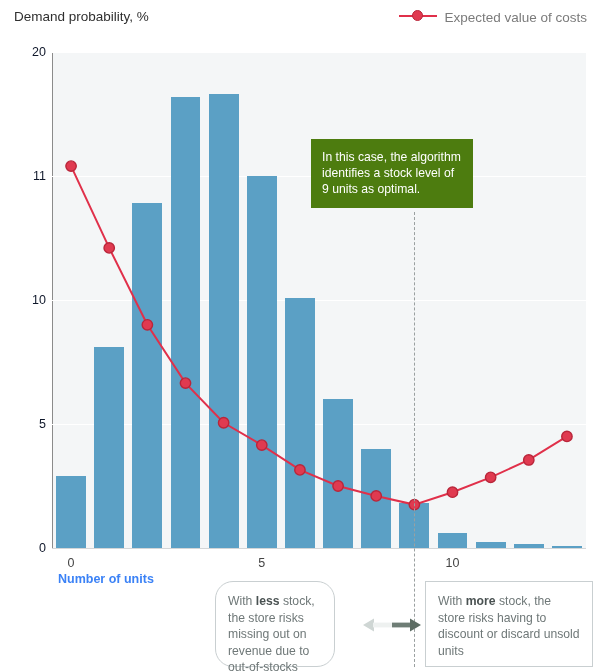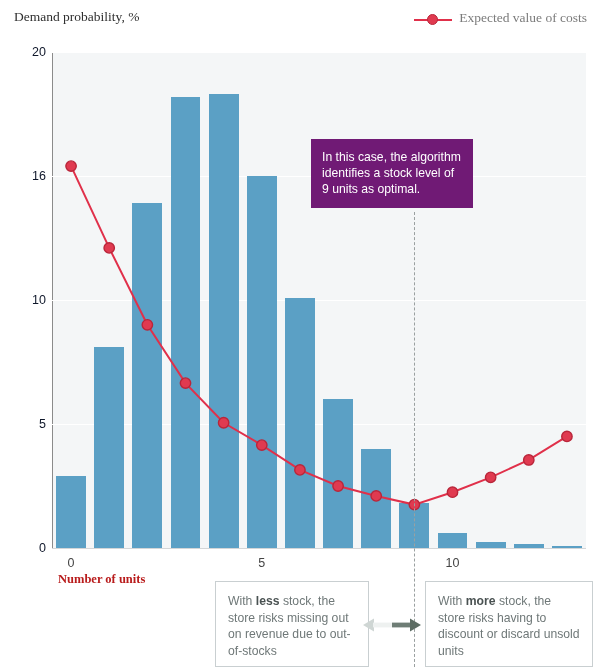--- a/index.html
+++ b/index.html
@@ -13,34 +13,34 @@
     position: relative;
     font-family: "Liberation Sans", sans-serif;
     color: #333333;
     overflow: hidden;
   }
 
   
   #chart-header {
     position: absolute;
     left: 0; top: 0;
-    width: 603px; height: 34px; font-family: Liberation Serif, serif;
+    width: 603px; height: 34px;
   }
   #y-axis-title {
     position: absolute;
     left: 14px; top: 9px;
     font-size: 13.5px;
     color: #2f2f2f;
     white-space: nowrap;
   }
   #legend {
     position: absolute;
     right: 16px; top: 10px;
     display: flex;
-    align-items: flex-end;
+    align-items: flex-start;
     gap: 7px;
     white-space: nowrap;
   }
   #legend-swatch {
     position: relative;
     width: 38px; height: 12px;
   }
   #legend-swatch .lgline {
     position: absolute;
     left: 0; top: 5px;
@@ -110,24 +110,23 @@
     top: 556px;
     font-size: 12.5px;
     color: #444444;
     transform: translateX(-50%);
     white-space: nowrap;
   }
   #x-axis-title {
     position: absolute;
     left: 58px; top: 572px;
     font-size: 12.5px;
-    color: #b91c1c;
+    color: #3b82f6;
     font-weight: bold;
     white-space: nowrap;
-    font-family: Liberation Serif, serif;
   }
   #cost-svg {
     position: absolute;
     left: 52px; top: 52px;
     width: 534px; height: 496px;
     overflow: visible;
   }
   #optimal-line {
     position: absolute;
     top: 212px;
@@ -136,39 +135,39 @@
     height: 455px;
   }
 
   
   #callout-optimal {
     position: absolute;
     left: 311px; top: 139px;
     width: 162px;
     padding: 10px 11px 11px 11px;
     box-sizing: border-box;
-    background: #701a75;
+    background: #4d7c0f;
     color: #ffffff;
     font-size: 12.2px;
     line-height: 16px;
   }
 
   
   .note-box {
     position: absolute;
     box-sizing: border-box;
     border: 1px solid #c9cfd1;
     background: #ffffff;
     color: #6f7878;
     font-size: 12.2px;
     line-height: 16.5px;
     padding: 11px 12px;
   }
   .note-box b { color: #4a5252; }
-  #note-less { left: 215px; top: 581px; width: 154px; height: 86px; }
+  #note-less { left: 215px; top: 581px; width: 120px; height: 86px; border-radius: 18px; }
   #note-more { left: 425px; top: 581px; width: 168px; height: 86px; }
 
   #scope-arrow {
     position: absolute;
     left: 363px; top: 616px;
     width: 58px; height: 18px;
   }
 </style>
 </head>
 <body>
@@ -191,21 +190,21 @@
   <div id="gridlines">
       <div class="gridline" style="left: 52px; width: 534px; top: 424px; position: absolute;"></div>
       <div class="gridline" style="left: 52px; width: 534px; top: 300px; position: absolute;"></div>
       <div class="gridline" style="left: 52px; width: 534px; top: 176px; position: absolute;"></div>
       <div class="gridline" style="left: 52px; width: 534px; top: 52px; position: absolute;"></div>
     </div>
   <div id="ytick-labels">
       <div class="ytick-label" style="top: 548px;">0</div>
       <div class="ytick-label" style="top: 424px;">5</div>
       <div class="ytick-label" style="top: 300px;">10</div>
-      <div class="ytick-label" style="top: 176px;">16</div>
+      <div class="ytick-label" style="top: 176px;">11</div>
       <div class="ytick-label" style="top: 52px;">20</div>
     </div>
   <div id="bars">
       <div class="bar" style="left: 56.1957px; width: 29.7514px; top: 476.08px; height: 71.92px; background: rgb(91, 160, 197);"></div>
       <div class="bar" style="left: 94.3386px; width: 29.7514px; top: 347.12px; height: 200.88px; background: rgb(91, 160, 197);"></div>
       <div class="bar" style="left: 132.481px; width: 29.7514px; top: 203.28px; height: 344.72px; background: rgb(91, 160, 197);"></div>
       <div class="bar" style="left: 170.624px; width: 29.7514px; top: 96.64px; height: 451.36px; background: rgb(91, 160, 197);"></div>
       <div class="bar" style="left: 208.767px; width: 29.7514px; top: 94.16px; height: 453.84px; background: rgb(91, 160, 197);"></div>
       <div class="bar" style="left: 246.91px; width: 29.7514px; top: 176px; height: 372px; background: rgb(91, 160, 197);"></div>
       <div class="bar" style="left: 285.053px; width: 29.7514px; top: 297.52px; height: 250.48px; background: rgb(91, 160, 197);"></div>

